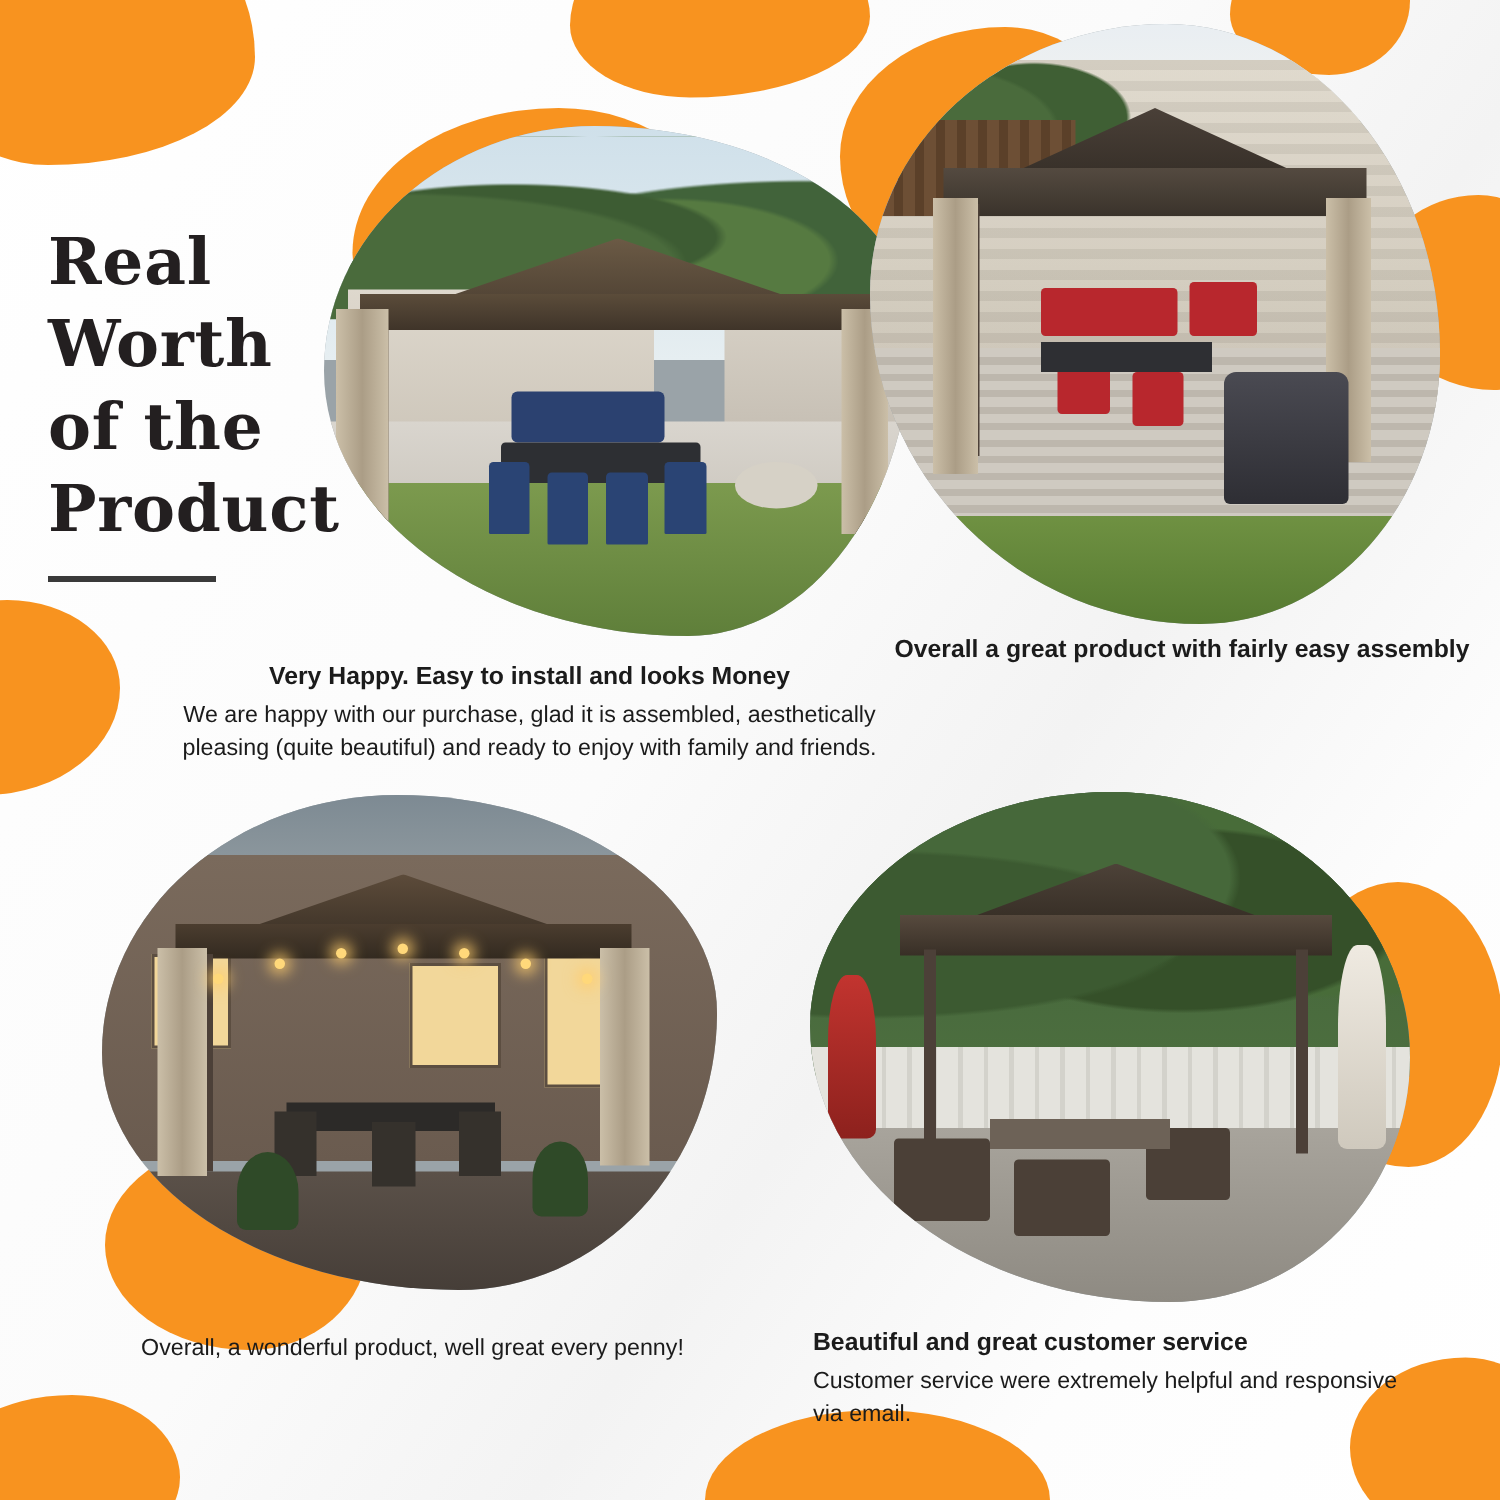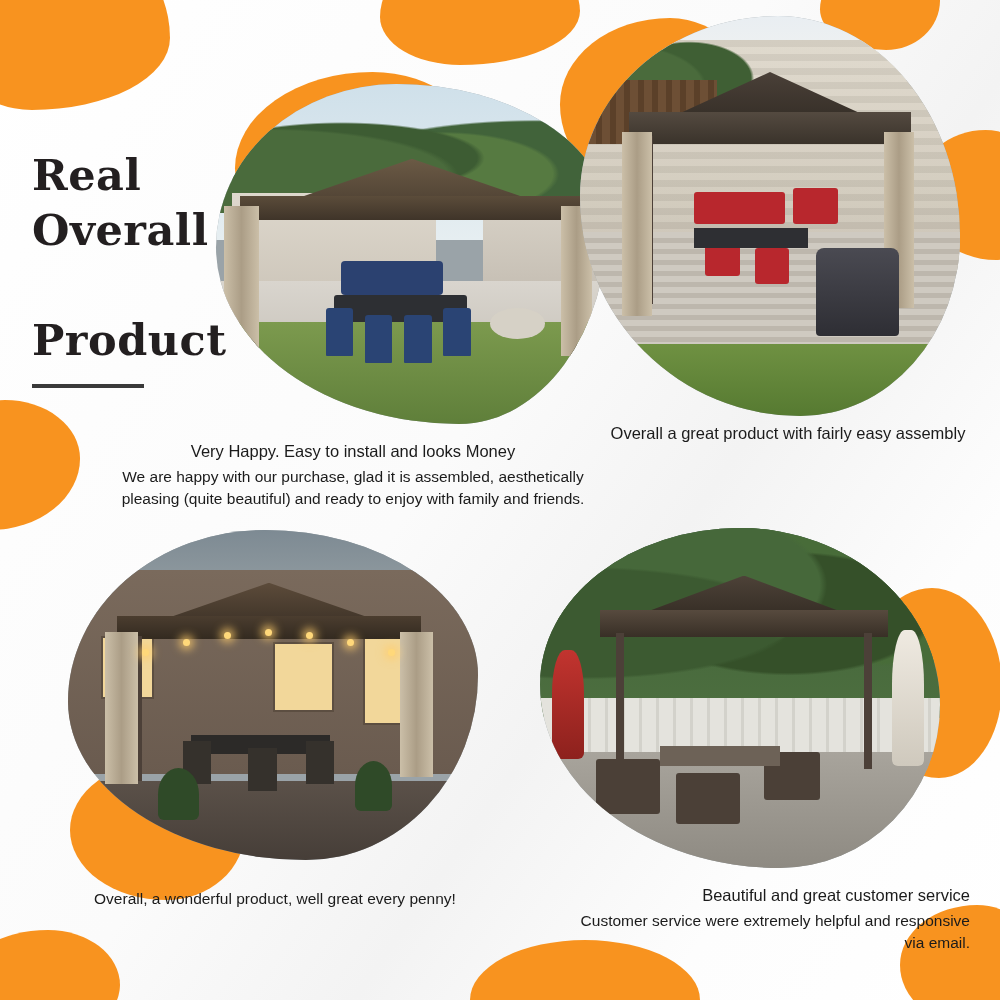--- a/index.html
+++ b/index.html
@@ -237,35 +237,35 @@
   .umb-white  { position:absolute; right:4%; top:30%; width:8%; height:40%;
                 background:linear-gradient(180deg,#efeae1,#cfc9bd); border-radius:40% 40% 6px 6px; }
   .wicker     { position:absolute; background:#4b4037; border-radius:3px; }
 
   
   .caption {
     position: absolute;
     color: #1b1b1b;
   }
   .caption .title {
-    font-weight: normal;
+    font-weight: bold;
     font-size: 16.5px;
     line-height: 1.35;
     margin: 0 0 4px 0;
   }
   .caption .body {
     font-size: 15.5px;
     line-height: 1.4;
     margin: 0;
   }
 
   .cap-1 { left: 118px; top: 440px; width: 470px; text-align: center; }
   .cap-2 { left: 588px; top: 422px; width: 400px; text-align: center; }
   .cap-3 { left: 40px;  top: 888px; width: 470px; text-align: center; }
-  .cap-4 { left: 570px; top: 884px; width: 400px; text-align: right; }
+  .cap-4 { left: 542px; top: 884px; width: 400px; text-align: left; }
 </style>
 </head>
 <body>
 
 <div class="page">
 
   <div class="blob blob-tl"></div>
   <div class="blob blob-top-mid"></div>
   <div class="blob blob-top-right"></div>
   <div class="blob blob-right-1"></div>
@@ -274,22 +274,22 @@
   <div class="blob blob-behind-2"></div>
   <div class="blob blob-behind-3"></div>
   <div class="blob blob-behind-4"></div>
   <div class="blob blob-bl"></div>
   <div class="blob blob-bottom-mid"></div>
   <div class="blob blob-br"></div>
 
   <div class="headline">
     <h1>
       <span>Real</span><br>
-      <span>Overall</span><br>
-      <br>
+      <span>Worth</span><br>
+      <span>of the</span><br>
       <span>Product</span>
     </h1>
     <div class="rule"></div>
   </div>
 
   <div class="photo photo-1">
     <div class="inner">
       <div class="sky p1-sky"></div>
       <div class="mid p1-trees"></div>
       <div class="p1-house"></div>

